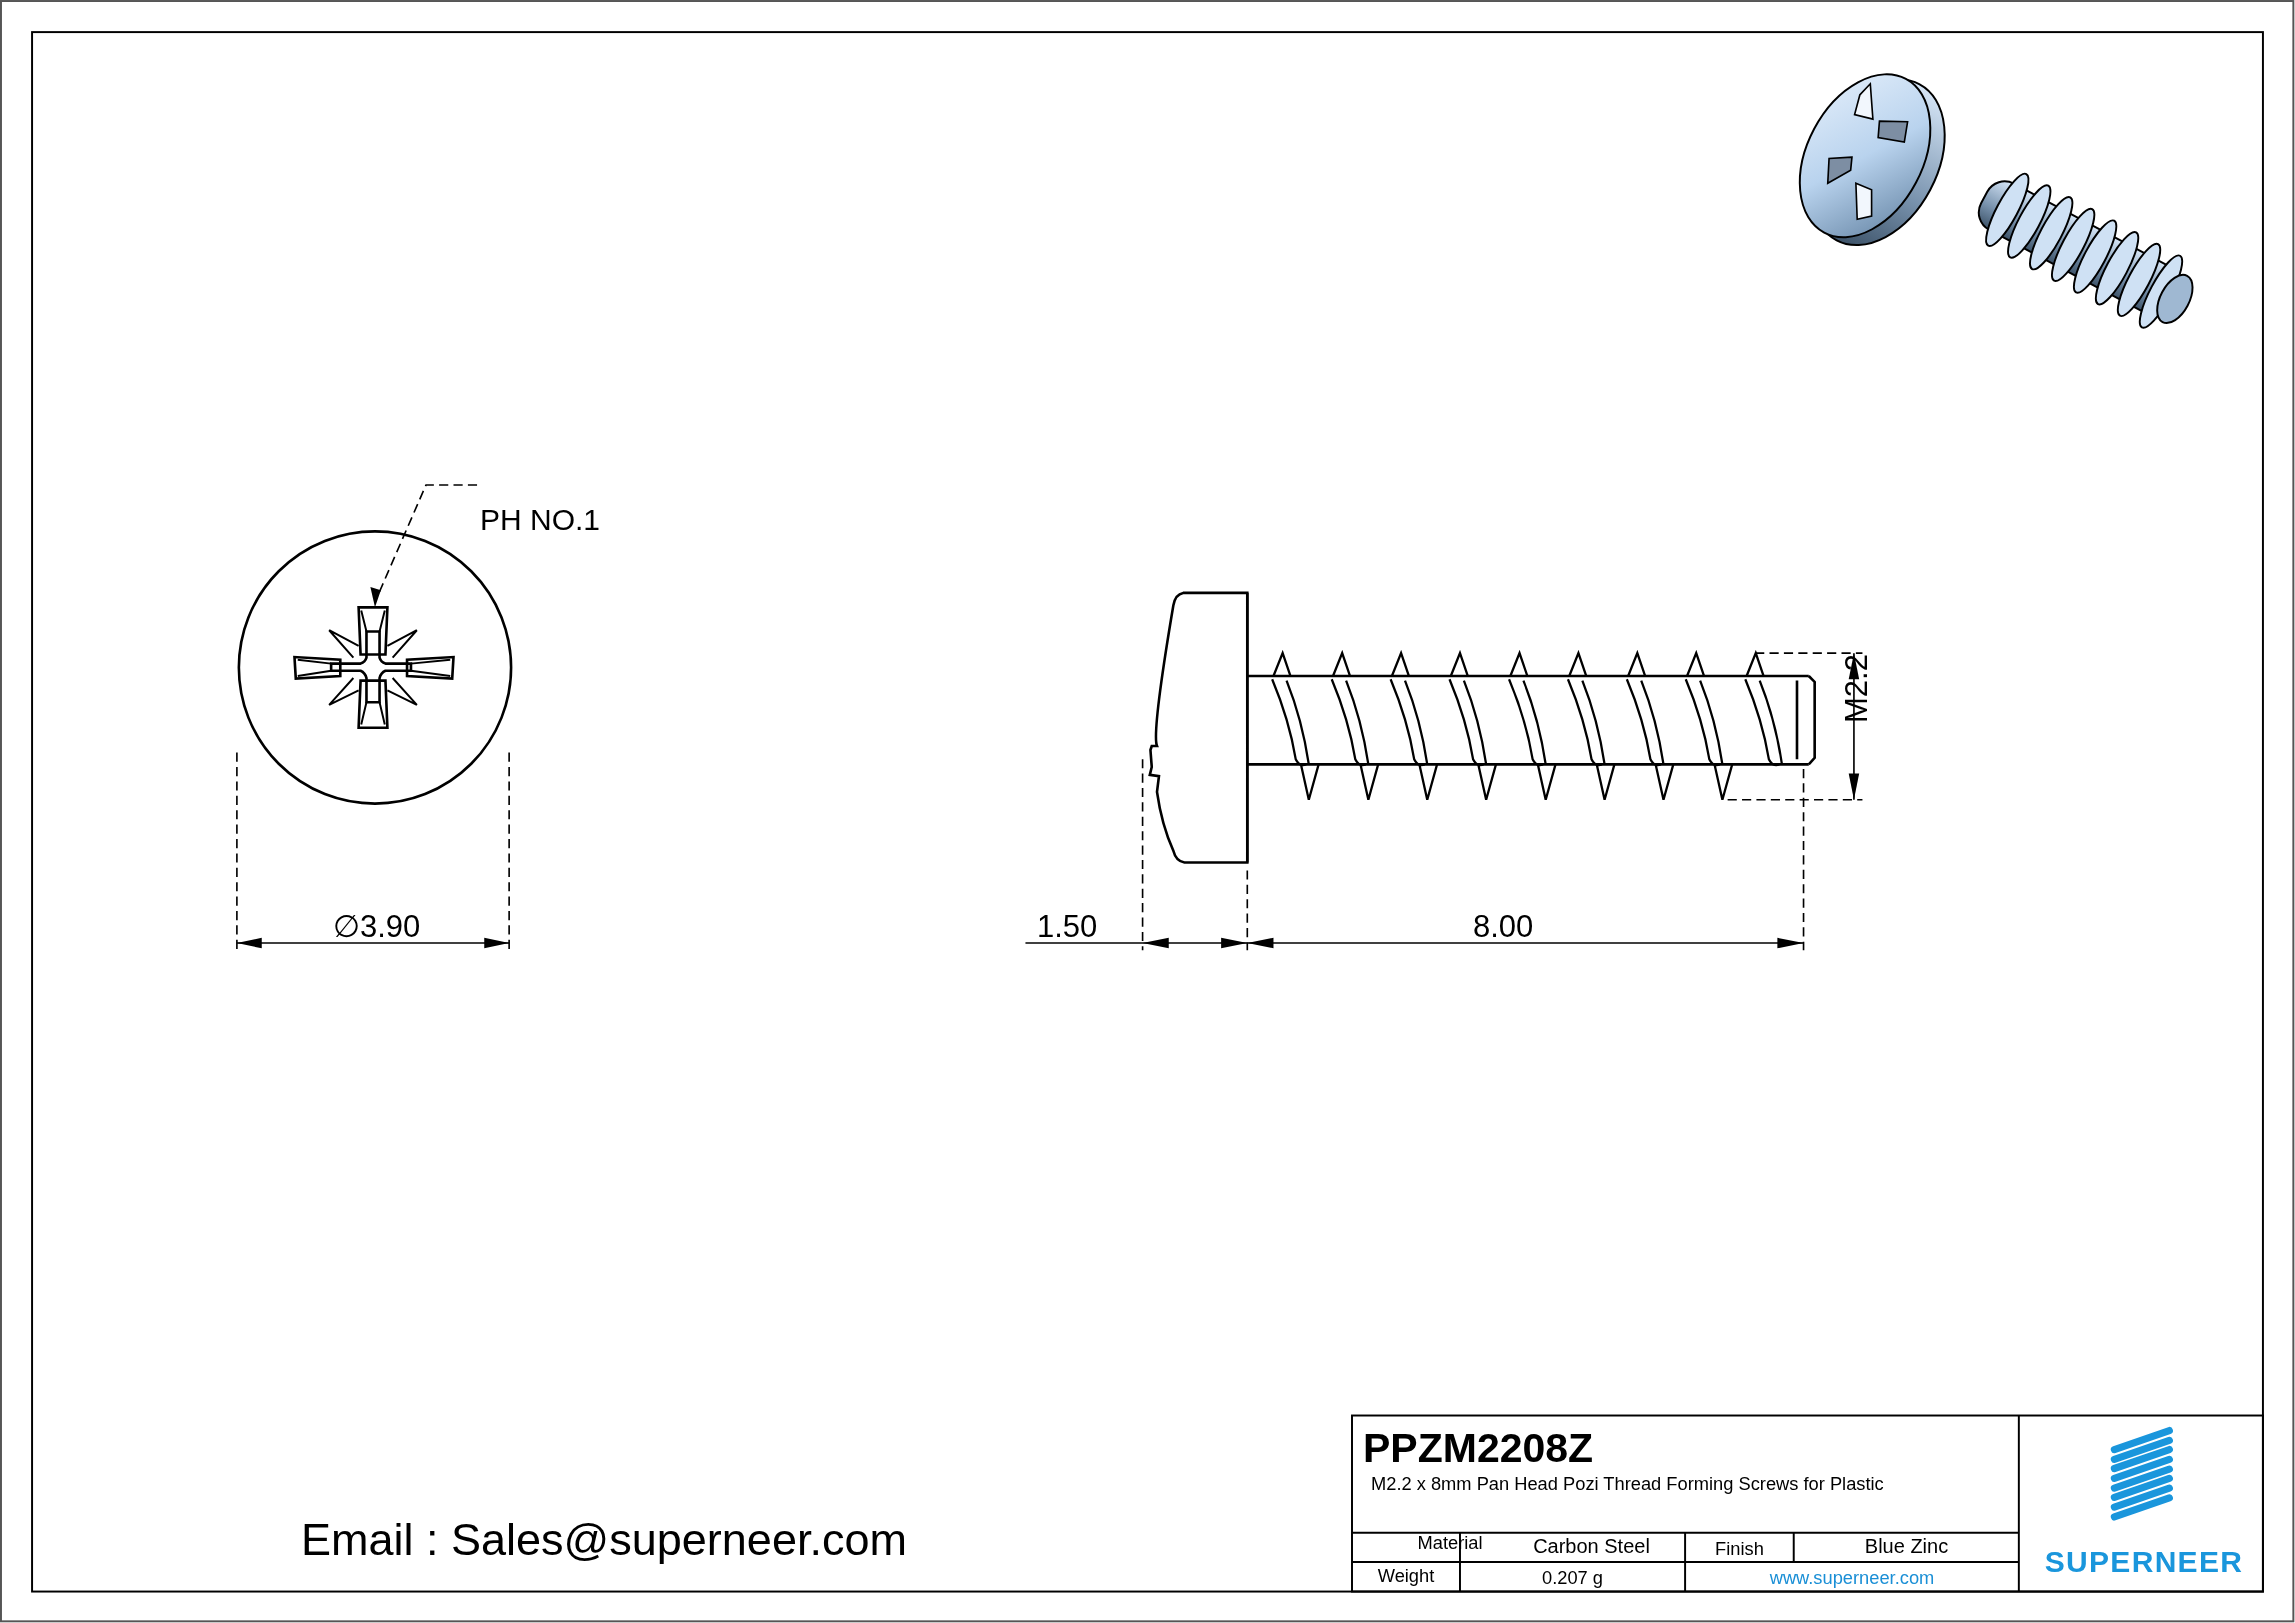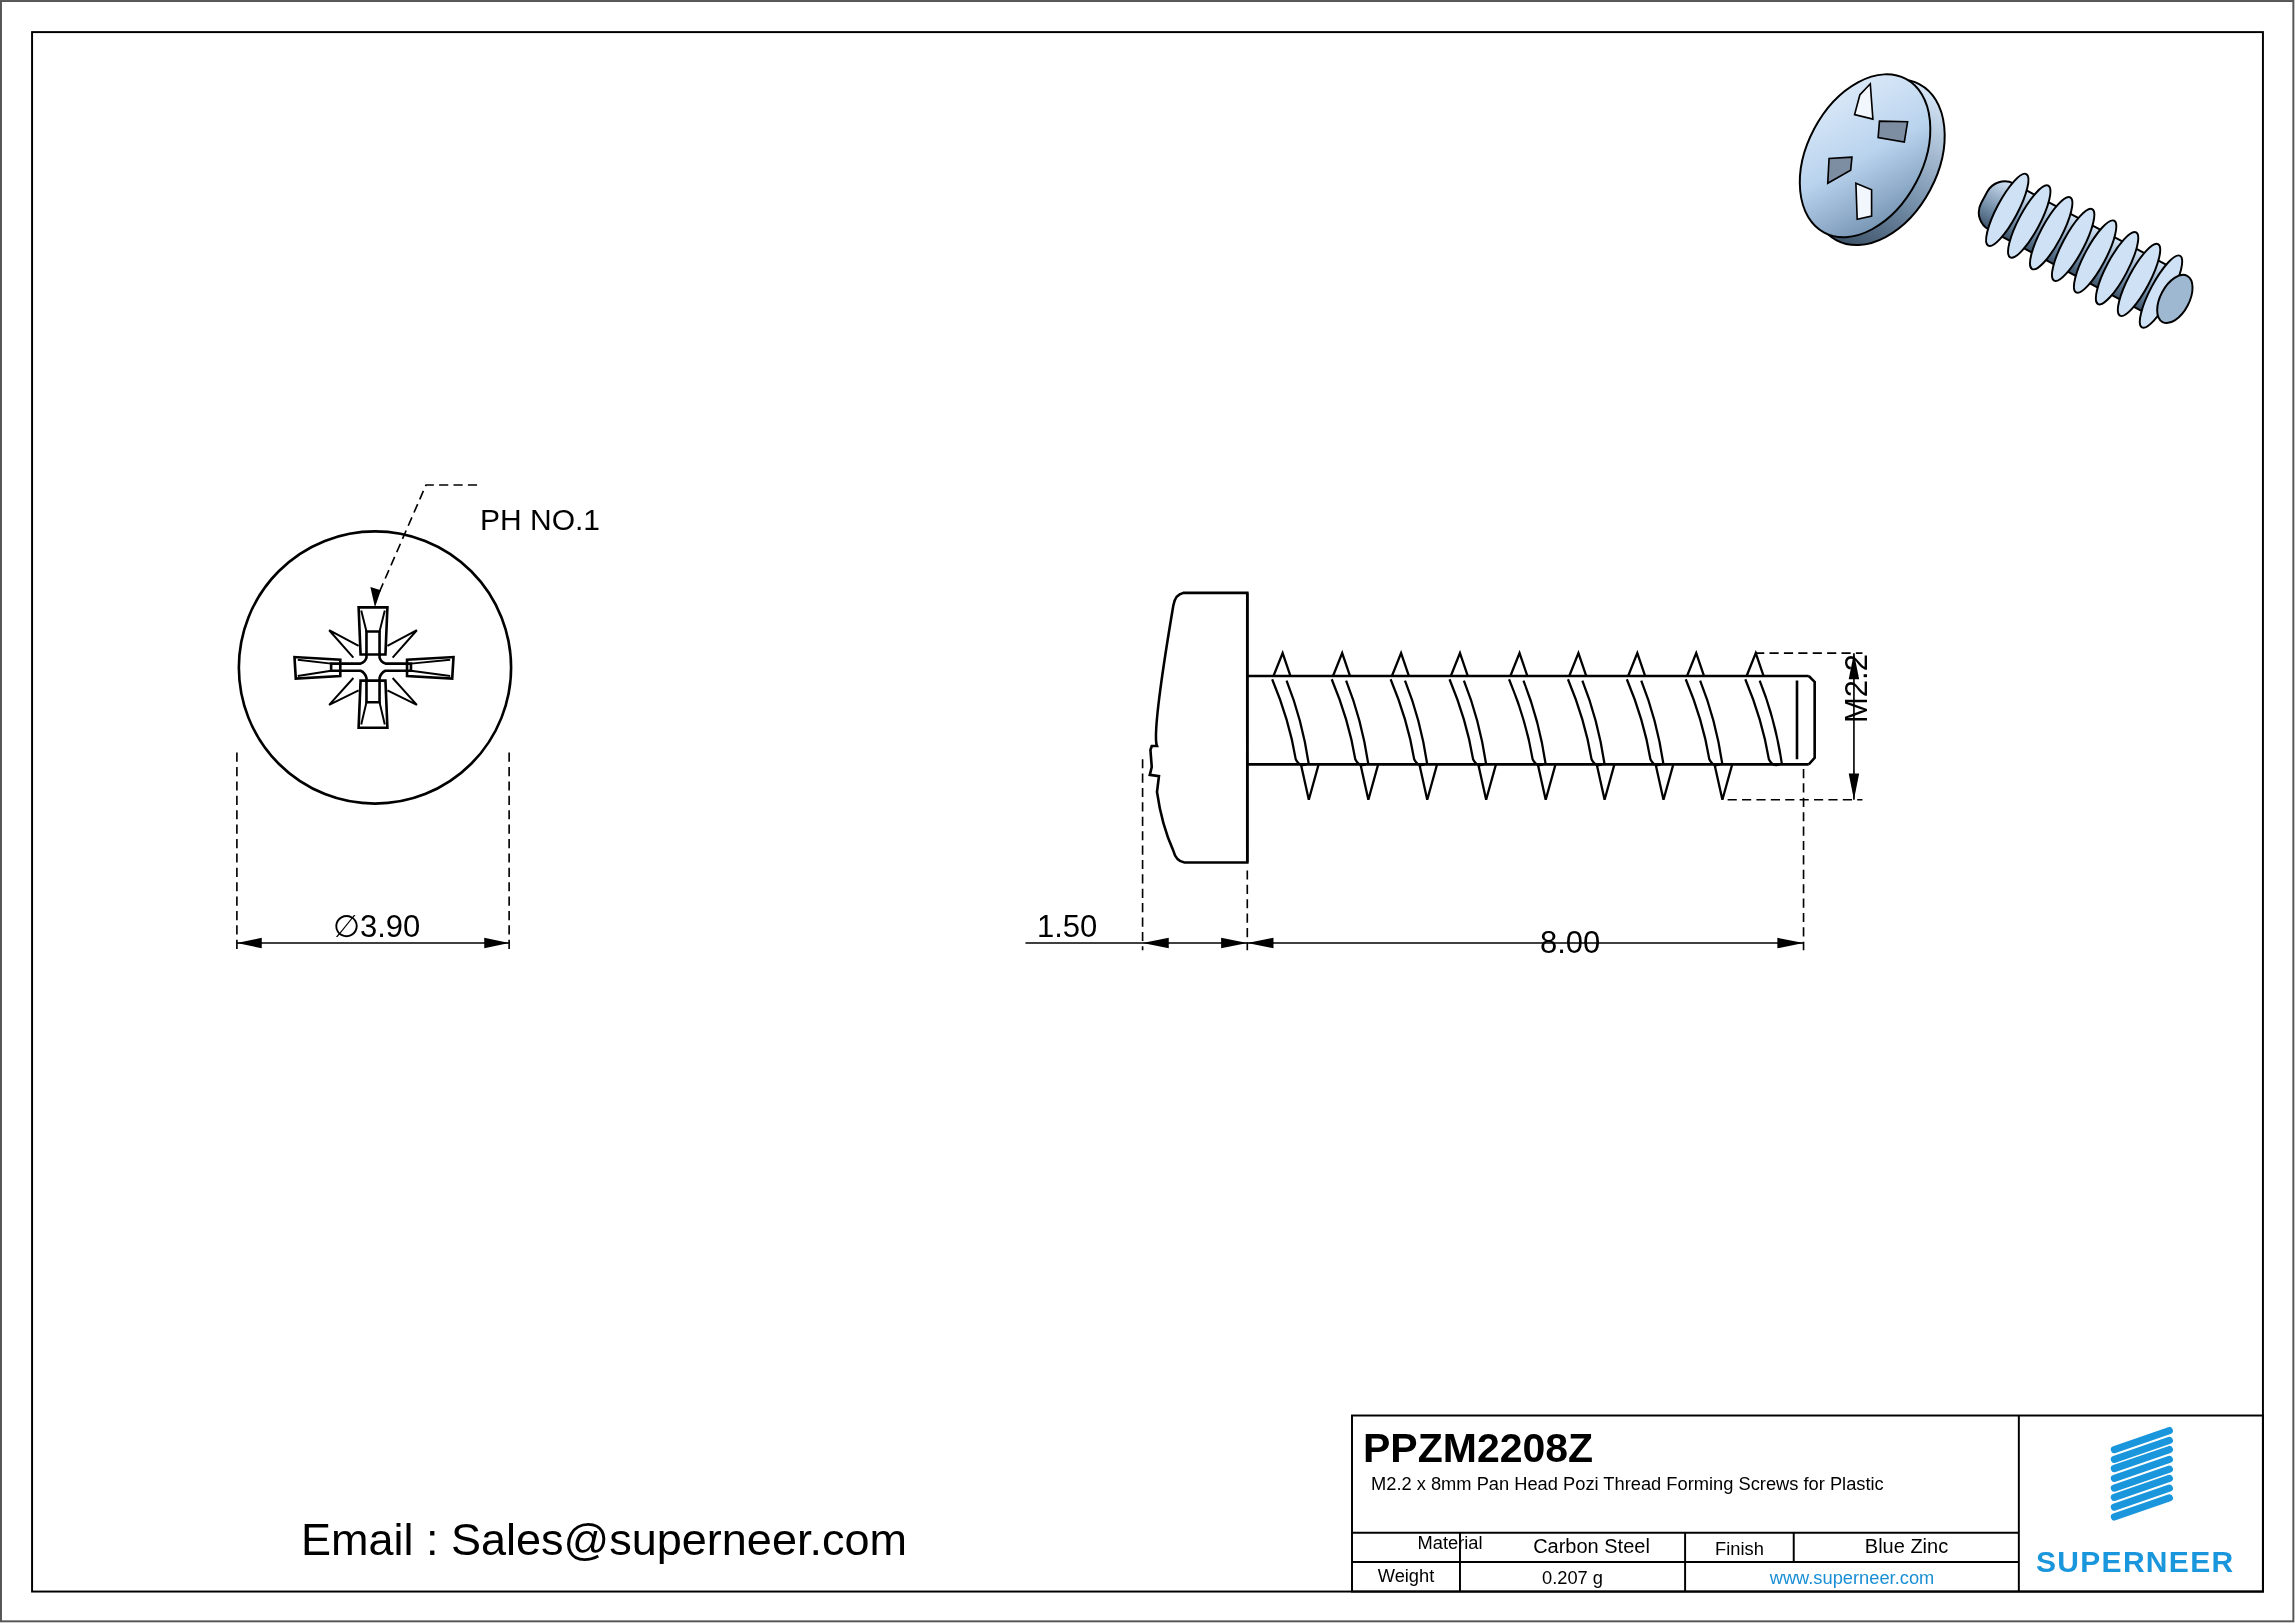--- a/index.html
+++ b/index.html
@@ -7,21 +7,21 @@
          font-family: "Liberation Sans", "DejaVu Sans", sans-serif; }
   #sheet { position: absolute; left: 0; top: 0; width: 2295px; height: 1623px; }
   .txt { position: absolute; color: #000; white-space: nowrap; line-height: 1; }
   .dim { font-size: 31px; }
   .tb-cell { position: absolute; display: flex; align-items: center; justify-content: center;
              color: #000; font-size: 20px; white-space: nowrap; }
   #part-number { font-size: 41px; font-weight: bold; left: 1363px; top: 1428px; }
   #part-desc { font-size: 18.3px; left: 1371px; top: 1475px; }
   #email { font-size: 45px; left: 301px; top: 1517px; }
   #website { color: #1a8fd6; }
-  #brand-name { position: absolute; left: 2036px; top: 1545px; width: 216px; text-align: left;
+  #brand-name { position: absolute; left: 2036px; top: 1545px; width: 216px; text-align: center;
                 color: #1a96dc; font-size: 30px; font-weight: bold; letter-spacing: 1.3px; }
   #m22 { position: absolute; left: 1841px; top: 723px; font-size: 31px;
          transform: rotate(-90deg); transform-origin: left top; }
 </style>
 </head>
 <body>
 
 <svg id="sheet" width="2295" height="1623" viewBox="0 0 3507 2480" xmlns="http://www.w3.org/2000/svg">
 
   <rect x="1.5" y="1.5" width="3503" height="2476" fill="none" stroke="#555" stroke-width="3"></rect>
@@ -158,21 +158,21 @@
     <line x1="3231" y1="2318" x2="3315" y2="2289"></line>
   </g>
 </svg>
 
 <div class="txt" style="left:480px; top:476px; font-size:30px;margin-top:29px;">PH NO.1</div>
 
 <div class="txt dim" style="left:333px; top:911px;">
   <span>∅</span><span>3.90</span>
 </div>
 <div class="txt dim" style="left:1037px; top:911px;">1.50</div>
-<div class="txt dim" style="left:1540px; top:911px;margin-top:16px;">8.00</div>
+<div class="txt dim" style="left:1473px; top:911px;">8.00</div>
 <div class="txt" id="m22">M2.2</div>
 
 <div class="txt" id="part-number">PPZM2208Z</div>
 <div class="txt" id="part-desc">M2.2 x 8mm Pan Head Pozi Thread Forming Screws for Plastic</div>
 
 <div class="tb-cell" style="left:1352px; top:1535px; width:108px; height:16px; font-size:18.3px;padding-left:44px;">Material</div>
 <div class="tb-cell" style="left:1460px; top:1533px; width:191px; height:27.5px;margin-left:36px;">Carbon Steel</div>
 <div class="tb-cell" style="left:1685px; top:1535px; width:109px; height:27.5px; font-size:18.3px;border-radius:6px;">Finish</div>
 <div class="tb-cell" style="left:1794px; top:1533px; width:225px; height:27.5px;">Blue Zinc</div>
 <div class="tb-cell" style="left:1352px; top:1562px; width:108px; height:27.5px; font-size:18.3px;">Weight</div>

